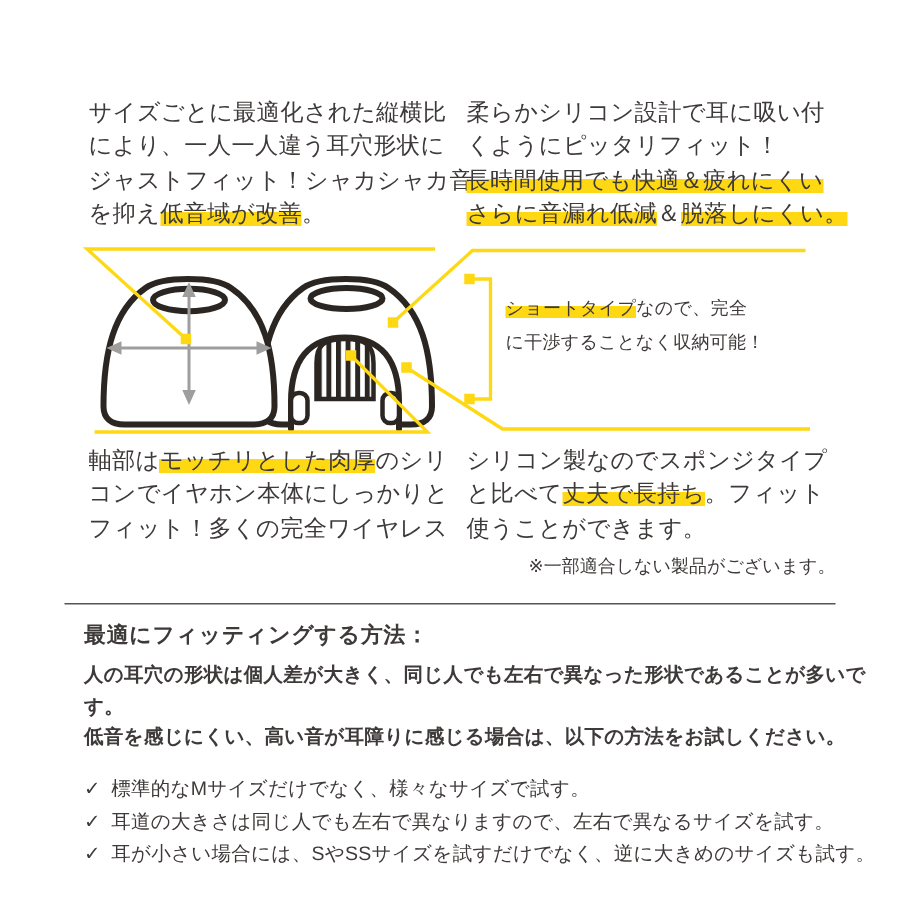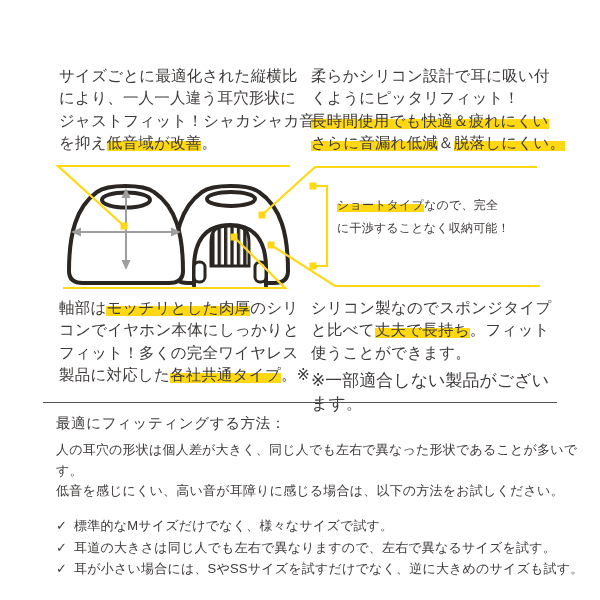--- a/index.html
+++ b/index.html
@@ -12,24 +12,24 @@
   svg{position:absolute;left:0;top:0;}
   .blk{position:absolute;font-size:15.5px;line-height:22.4px;letter-spacing:.2px;font-weight:500;white-space:nowrap;}
   .blk-tl{left:59px;top:65px;}
   .blk-tr{left:311px;top:65px;}
   .blk-short{left:337px;top:194px;font-size:12px;line-height:23px;}
   .blk-bl{left:59px;top:297px;}
   .blk-br{left:311px;top:297px;}
   .hl{
     background-image:linear-gradient(to bottom,rgba(255,255,255,0) 42%,var(--yellow,#ffd814) 42%,var(--yellow,#ffd814) 98%,rgba(255,255,255,0) 98%);
   }
-  .br-note{position:absolute;left:311px;top:369px;width:246px;text-align:left;font-size:17px;letter-spacing:0;font-weight:500;}
+  .br-note{position:absolute;left:311px;top:369px;width:246px;text-align:right;font-size:12px;letter-spacing:0;font-weight:500;}
   .divider{position:absolute;left:43px;top:402px;width:514px;height:1px;background:var(--divider,#555);}
-  .footer-heading{position:absolute;left:56px;top:414px;font-size:14.5px;font-weight:400;letter-spacing:.6px;}
-  .footer-para{position:absolute;left:56px;top:440px;font-size:13px;line-height:20.5px;letter-spacing:.2px;font-weight:400;}
+  .footer-heading{position:absolute;left:56px;top:414px;font-size:14.5px;font-weight:700;letter-spacing:.6px;}
+  .footer-para{position:absolute;left:56px;top:440px;font-size:13px;line-height:20.5px;letter-spacing:.2px;font-weight:700;}
   .checklist{position:absolute;left:56px;top:481px;font-size:13px;line-height:21.6px;letter-spacing:.2px;font-weight:500;margin-top:34px;}
   .check{margin-right:7px;}
   
   .outline-shape{fill:#fff;stroke:var(--outline,#2b2622);stroke-width:4;stroke-linejoin:round;stroke-linecap:round;}
   .outline-thin{fill:#fff;stroke:var(--outline,#2b2622);stroke-width:3;stroke-linejoin:round;}
   .stem-fill{stroke:var(--outline,#2b2622);stroke-width:3;}
   .gray-arrow{stroke:var(--arrow-gray,#9e9e9e);stroke-width:2;}
   .gray-head{fill:var(--arrow-gray,#9e9e9e);}
   .leader{fill:none;stroke:var(--yellow,#ffd814);stroke-width:2.2;}
   .dot{fill:var(--yellow,#ffd814);}
@@ -108,21 +108,20 @@
 
   <div class="blk blk-short">
     <div class="line"><span class="hl">ショートタイプ</span><span>なので、完全</span></div>
     <div class="line"><span>に干渉することなく収納可能！</span></div>
   </div>
 
   <div class="blk blk-bl">
     <div class="line"><span>軸部は</span><span class="hl">モッチリとした肉厚</span><span>のシリ</span></div>
     <div class="line"><span>コンでイヤホン本体にしっかりと</span></div>
     <div class="line"><span>フィット！多くの完全ワイヤレス</span></div>
-    <div class="line"><span>製品に対応した</span><span class="hl">各社共通タイプ</span><span>。※</span></div>
   </div>
 
   <div class="blk blk-br">
     <div class="line"><span>シリコン製なのでスポンジタイプ</span></div>
     <div class="line"><span>と比べて</span><span class="hl">丈夫で長持ち</span><span>。フィット</span></div>
     <div class="line"><span>使うことができます。</span></div>
   </div>
 
   <div class="br-note">※一部適合しない製品がございます。</div>
 

